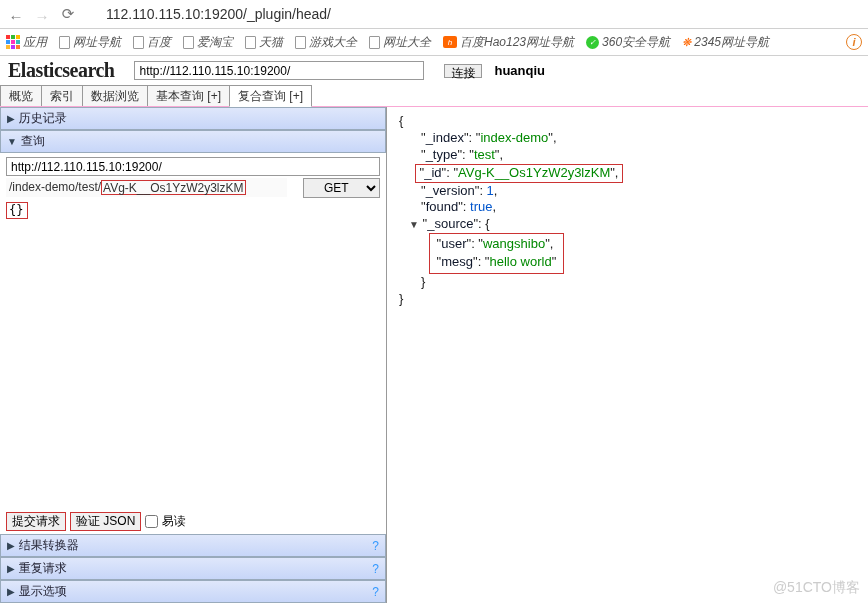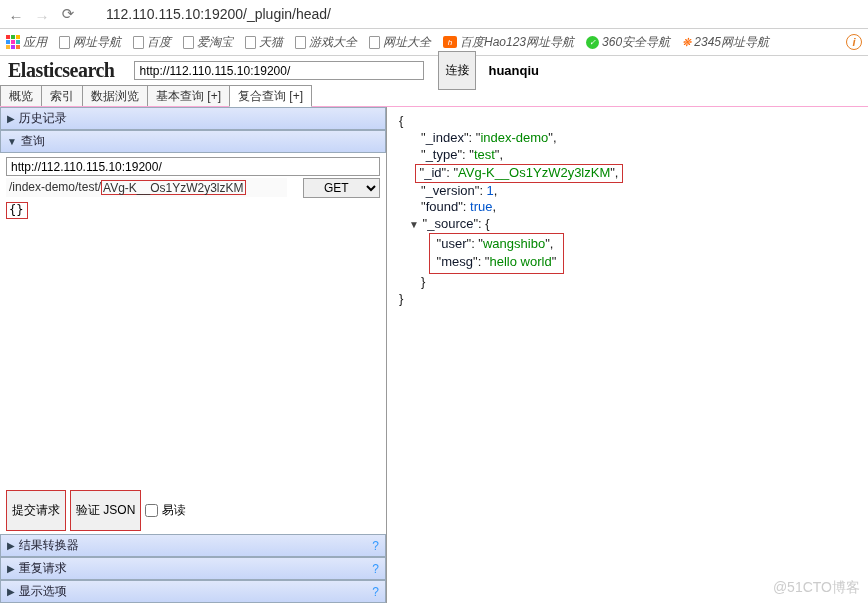--- a/index.html
+++ b/index.html
@@ -19,21 +19,21 @@
 .doc-icon { width:11px;height:13px;border:1px solid #999; border-radius:1px;}
 .hao-icon{width:14px;height:12px;background:#f60;border-radius:2px;color:#fff;font-size:8px;display:flex;align-items:center;justify-content:center;}
 .qh-icon{width:13px;height:13px;border-radius:50%;background:#3c3;color:#fff;font-size:8px;display:flex;align-items:center;justify-content:center;}
 .nav2345-icon{color:#f60;font-size:11px;}
 .circle-i{width:16px;height:16px;border:1.5px solid #e67e22;color:#e67e22;border-radius:50%;display:flex;align-items:center;justify-content:center;font-size:11px;font-weight:bold;}
 
 
 .apphdr { height:29px; display:flex; align-items:center; padding:3px 8px; font-size:12px;}
 .logo { font-family: Georgia, serif; font-size:20px; font-weight:bold; color:#222; letter-spacing:-0.5px; margin-right:20px;}
 .apphdr input.conn { width:290px; height:19px; border:1px solid #999; font-size:12px; padding-left:4px;}
-.apphdr button.conn-btn { height:39px; border:1px solid #999; background:#eee; padding:0 6px; font-size:12px; margin-left:14px;}
+.apphdr button.conn-btn { height:14px; border:1px solid #999; background:#eee; padding:0 6px; font-size:12px; margin-left:20px;}
 .apphdr .user{ font-weight:bold; font-size:13px; margin:0 8px 0 12px;}
 .apphdr .health { background:#0a0; color:#0a0a0a; padding:1px 6px; font-weight:bold; font-size:13px;}
 
 
 .tabbar { height:22px; display:flex; border-bottom:1px solid #f9a8d4;}
 .tabbar .tab{ border:1px solid #999; border-bottom:none; padding:2px 8px; background:#f6f6f6; margin-right:-1px; font-size:12px; color:#333;}
 .tabbar .tab.active{ background:#fff; border-bottom:1px solid #fff; margin-bottom:-1px; position:relative;}
 
 
 .main { display:flex; height: calc(603px - 29px - 27px - 29px - 22px); }
@@ -48,21 +48,21 @@
 .left .body { padding:4px 6px; flex:0 0 auto; }
 .left .body input[type=text]{ width:100%; height:19px; border:1px solid #999; font-size:12px; padding-left:4px; margin-bottom:2px;}
 .pathrow { display:flex; gap:16px; }
 .pathrow .path{ flex:1; height:19px; background:#fafafa; font-size:12px; padding:2px 3px; color:#333; display:flex;}
 .pathrow .redbox{ border:1.5px solid #c33; padding:0 1px;}
 .pathrow select{ width:77px; height:20px; border:1px solid #999; font-size:12px;padding-left:16px;}
 .jsonbody { border:1.5px solid #c33; height:17px; width:22px; font-family:monospace; font-size:12px; padding:0 2px; margin-top:4px;}
 
 .left .spacer{ flex:1; }
 .left .btnrow { padding:3px 6px; display:flex; align-items:center; gap:4px; font-size:12px;}
-.left .btnrow button{ border:1.5px solid #c33; background:#f0f0f0; padding:11px 5px; font-size:12px;}
+.left .btnrow button{ border:1.5px solid #c33; background:#f0f0f0; padding:0 5px; font-size:12px;}
 .left .btnrow input[type=checkbox]{ vertical-align:middle;}
 
 
 .right .k{ color:#0f172a;} .right .s{ color:#080;} .right .n{ color:#05c;} .right .t{ color:#05c;}
 .right .redbox{ border:1.5px solid #c33; display:inline-block;}
 .right .tri{ color:#444; font-size:10px; display:inline-block; width:10px;}
 
 .watermark{ position:fixed; right:8px; bottom:6px; color:#ccc; font-size:14px;}
 </style>
 </head>

